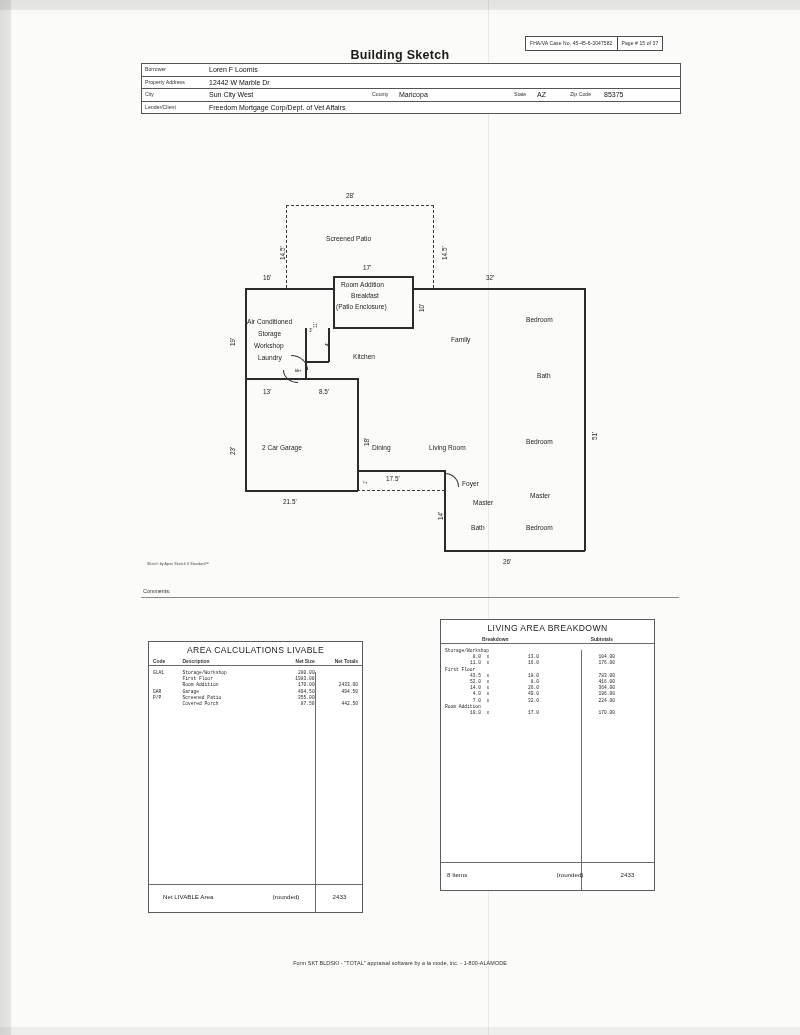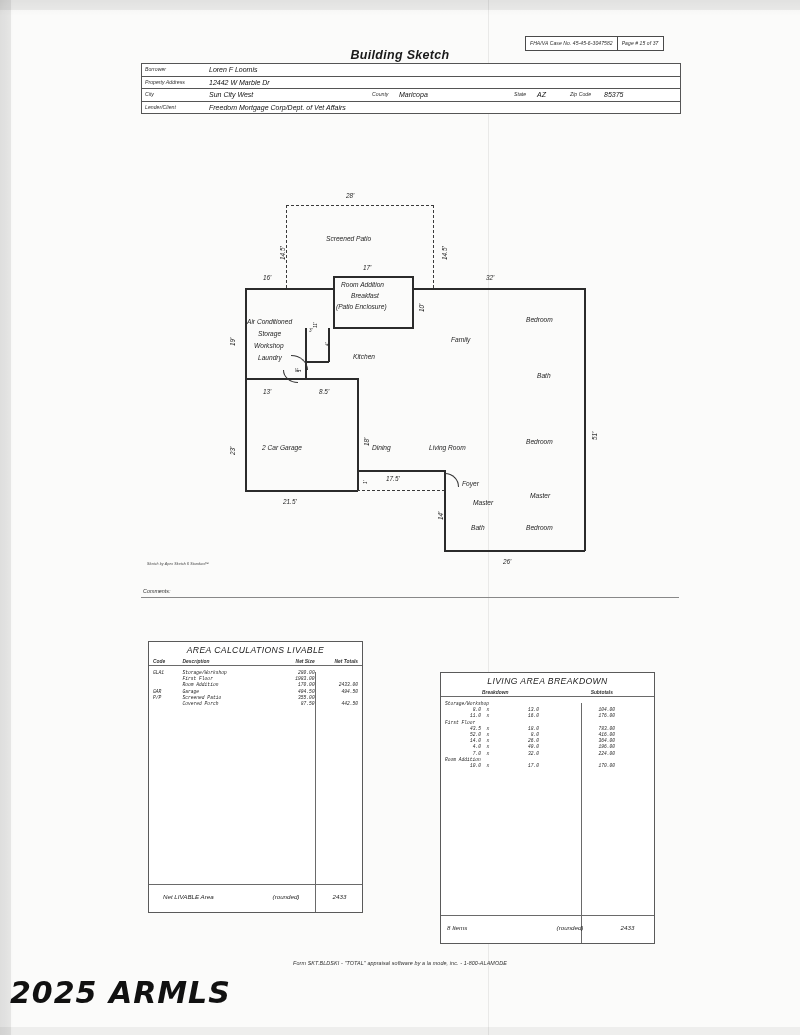--- a/index.html
+++ b/index.html
@@ -11,21 +11,20 @@
     position:relative;
     overflow:hidden;
   }
   
   .page{
     position:absolute;inset:0;
     background:
       linear-gradient(90deg, rgba(0,0,0,0.05) 0px, rgba(0,0,0,0.0) 14px),
       linear-gradient(180deg, rgba(0,0,0,0.045) 0px, rgba(0,0,0,0.0) 16px),
       #fbfbfa;
-    font-style: italic;
   }
   .scan-fold{
     position:absolute;left:488px;top:0;width:1px;height:1035px;
     background:rgba(0,0,0,0.07);
   }
   .scan-edge-l{position:absolute;left:0;top:0;width:11px;height:1035px;background:rgba(0,0,0,0.07);}
   .scan-edge-t{position:absolute;left:0;top:0;width:800px;height:10px;background:rgba(0,0,0,0.06);}
   .scan-edge-b{position:absolute;left:0;bottom:0;width:800px;height:8px;background:rgba(0,0,0,0.05);}
 
   
@@ -103,21 +102,21 @@
   .dim.vert{transform-origin:left top;transform:rotate(-90deg);}
   .dim.tiny{font-size:4.6px;}
   .door{position:absolute;border:1.2px solid #333;border-radius:0 0 0 100%;border-top:none;border-right:none;}
   .door2{position:absolute;border:1.2px solid #333;border-radius:0 100% 0 0;border-bottom:none;border-left:none;}
 
   
   .calc-table,.living-table{
     position:absolute;background:#fff;border:1px solid #5a5a5a;
   }
   .calc-table{left:148px;top:641px;width:213px;height:270px;}
-  .living-table{left:440px;top:672px;width:213px;height:270px;}
+  .living-table{left:440px;top:619px;width:213px;height:270px;}
   .tbl-title{
     text-align:center;font-size:8.6px;letter-spacing:.4px;
     color:#1a1a1a;padding-top:3px;
   }
   .tbl-head{
     display:flex;font-size:4.9px;color:#333;
     border-bottom:1px solid #6a6a6a;
     padding:2px 0 1px 0;margin-top:2px;
     font-weight:bold;
   }
@@ -424,14 +423,13 @@
     </div>
     <div class="foot-rule" style="top:242px;"></div>
     <div class="foot-row" style="top:246px;height:16px;">
       <span class="f-name" style="padding-left:6px;">8 Items</span>
       <span class="f-round">(rounded)</span>
       <span class="f-val">2433</span>
     </div>
   </div>
 
   <div class="form-footer">Form SKT.BLDSKI - "TOTAL" appraisal software by a la mode, inc. - 1-800-ALAMODE</div>
-  <div class="watermark">2025 ARMLS</div>
 </div>
 
 </body></html>

